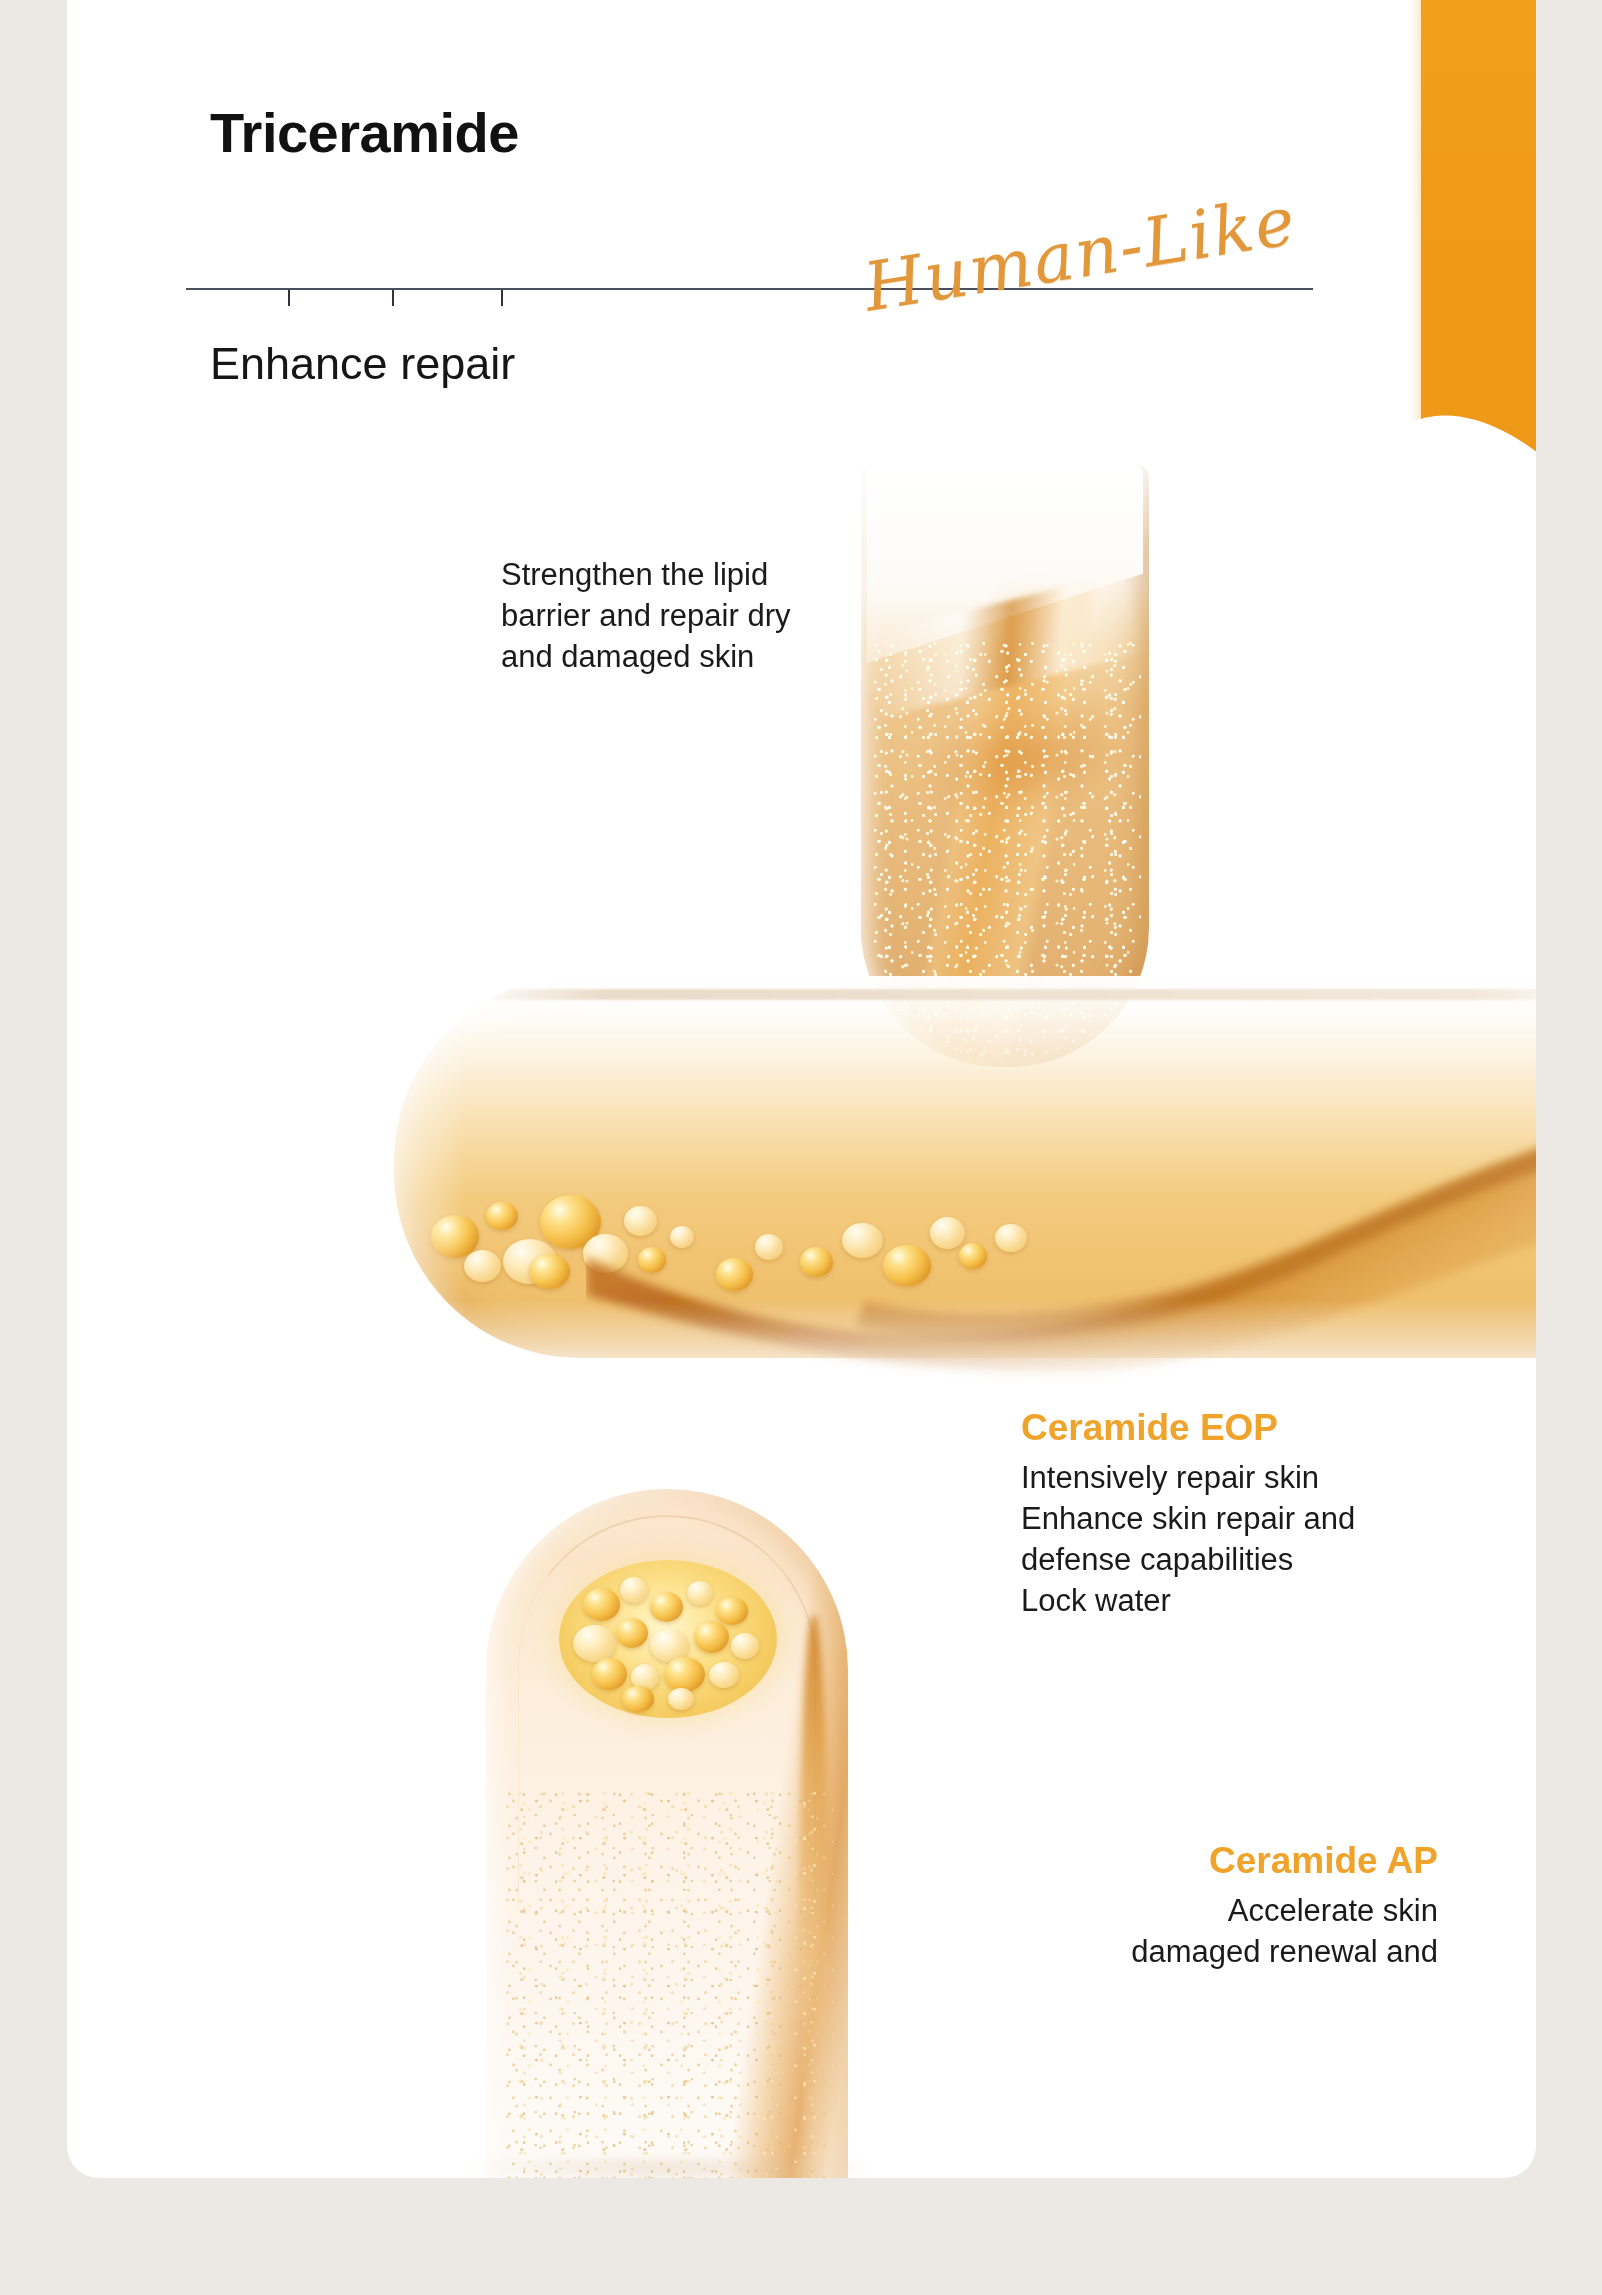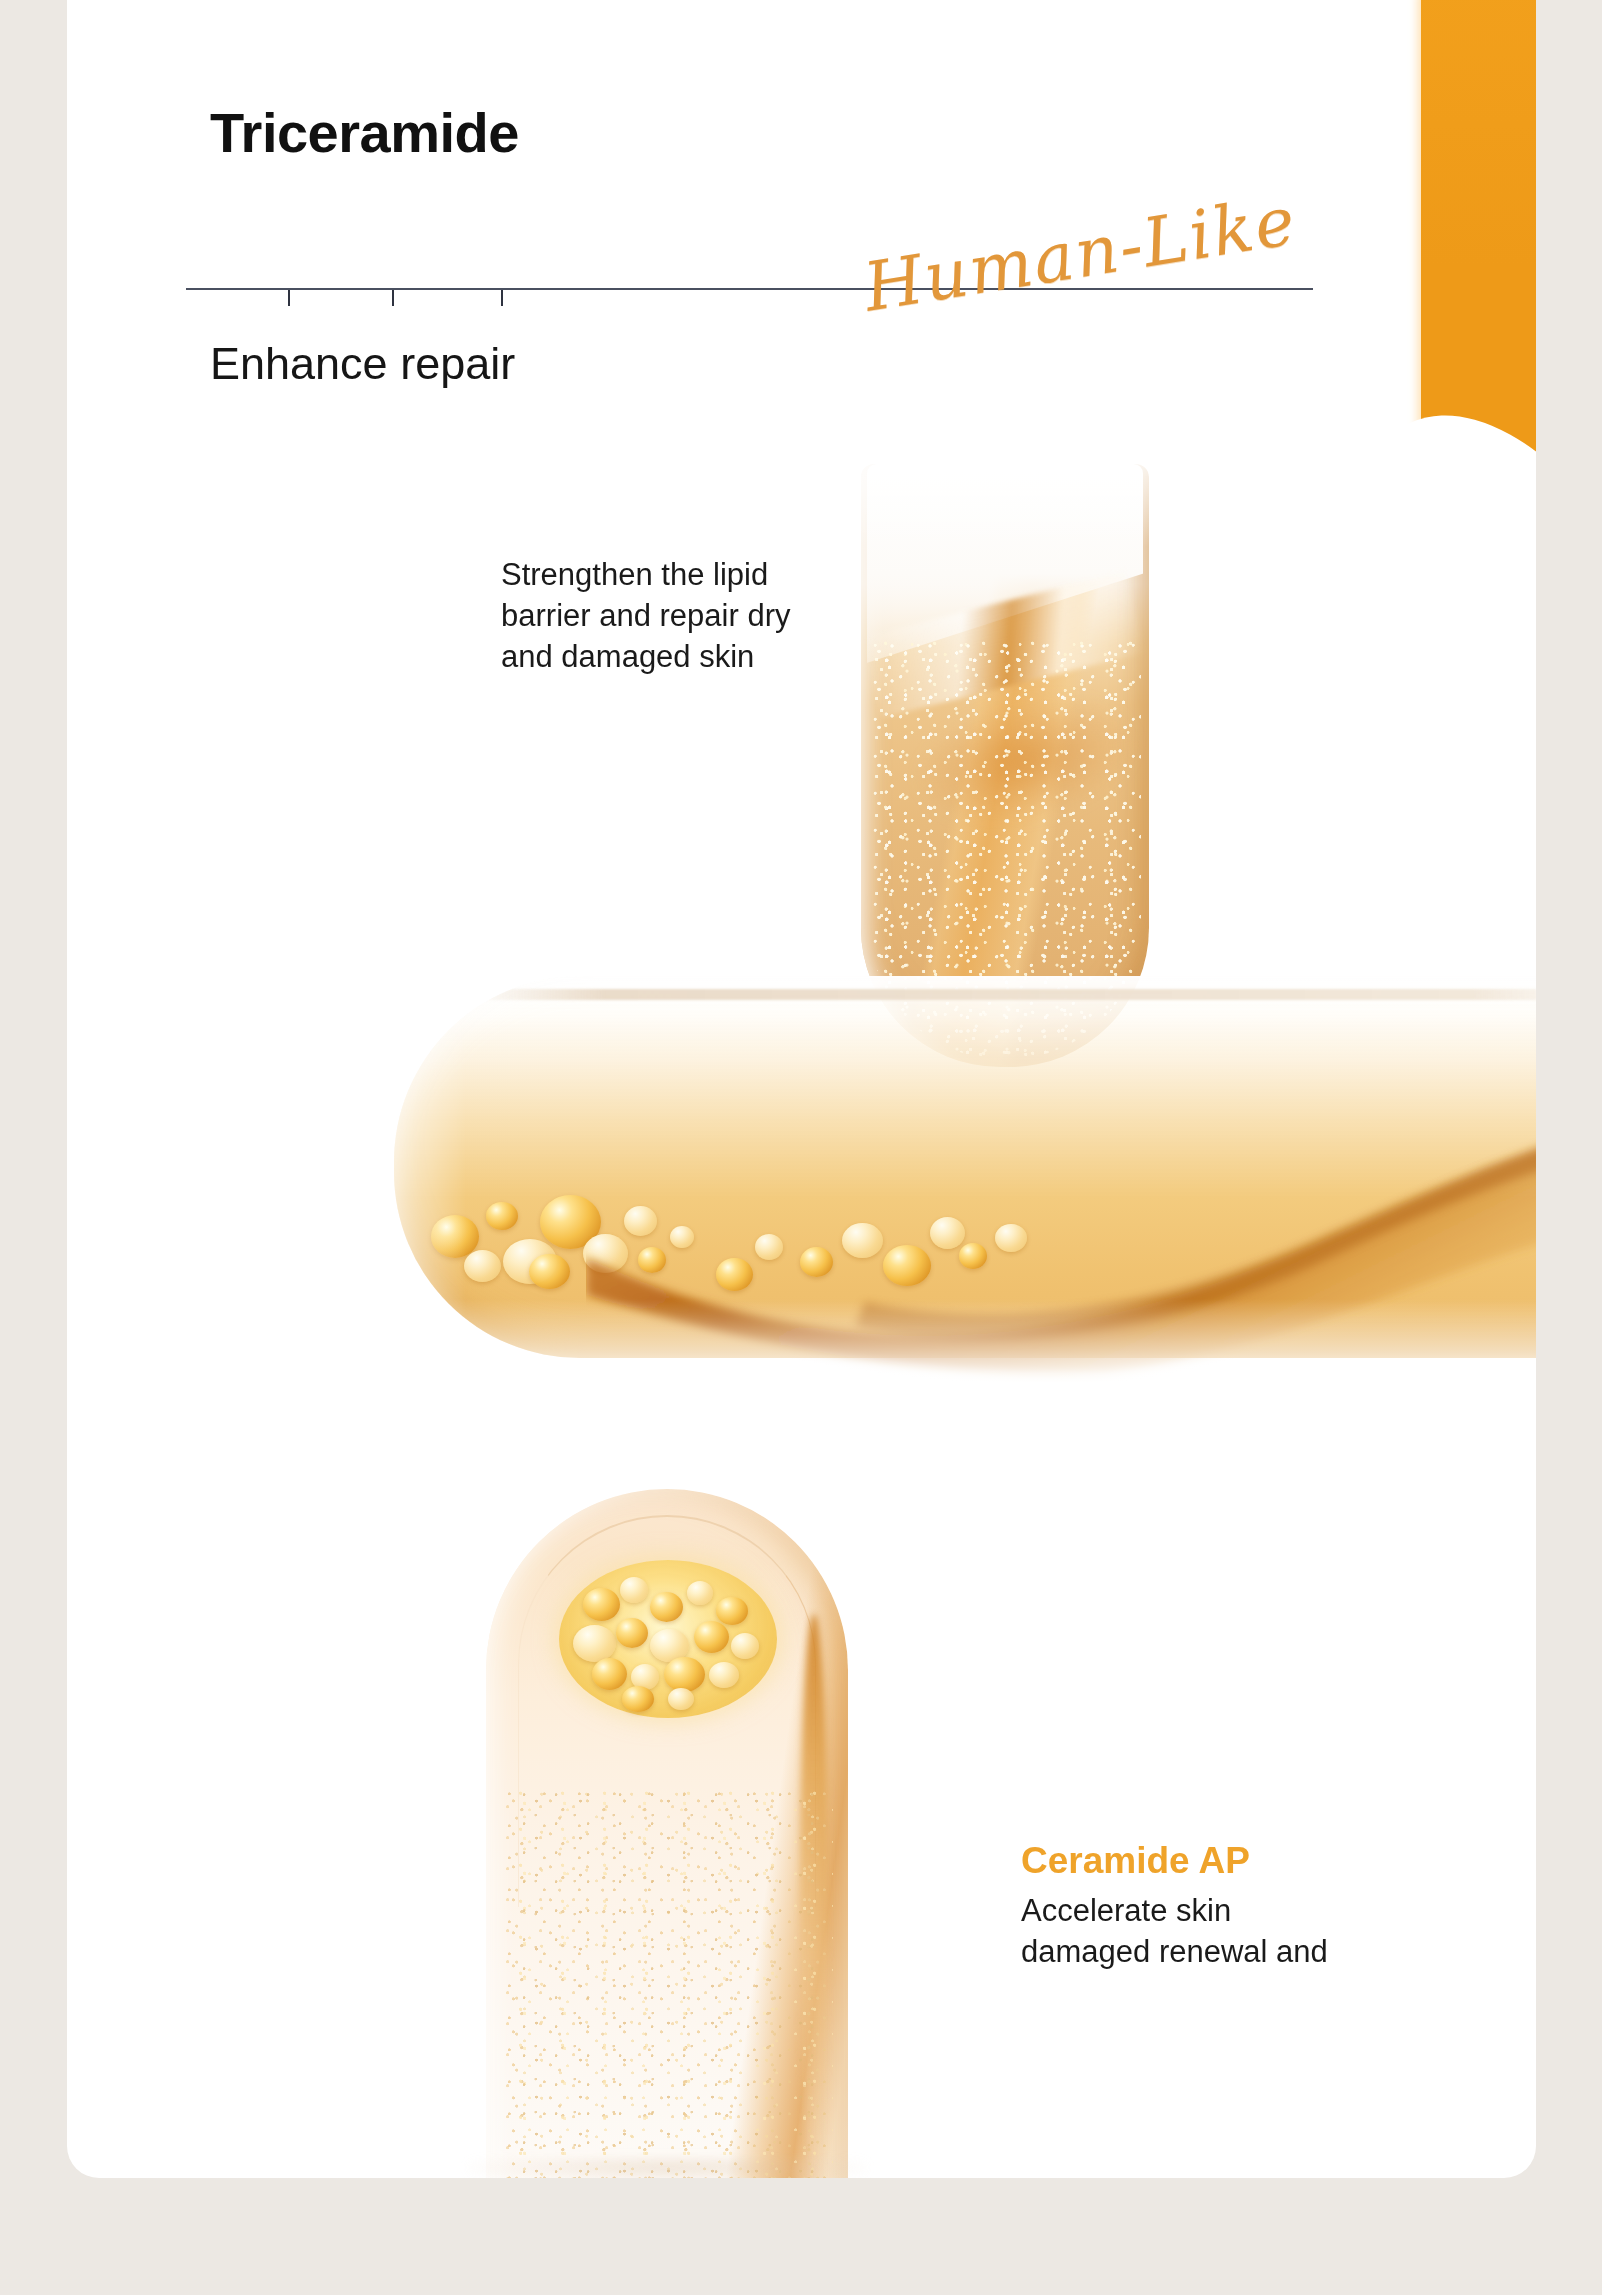--- a/index.html
+++ b/index.html
@@ -126,21 +126,21 @@
   .block-desc {
     font-size: 31px;
     font-weight: 400;
     color: #1a1a1a;
     line-height: 1.32;
   }
   .block-desc div { white-space: nowrap; }
 
   #block-np  { left: 434px;  top: 555px;  width: 408px; }
   #block-eop { left: 954px; top: 1408px; width: 436px; }
-  #block-ap  { left: 954px; top: 1841px; width: 417px; }
+  #block-ap  { left: 954px; top: 1841px; width: 417px; text-align: right; }
 
   
   #photos { position: absolute; inset: 0; overflow: hidden; }
 
   
   #tube-vertical {
     position: absolute;
     left: 794px;
     top: 464px;
     width: 288px;
@@ -549,20 +549,29 @@
     </div>
 
     <div class="block" id="block-np">
       <div class="block-desc">
         <div>Strengthen the lipid</div>
         <div>barrier and repair dry</div>
         <div>and damaged skin</div>
       </div>
     </div>
 
+    <div class="block" id="block-eop">
+      <div class="block-title">Ceramide EOP</div>
+      <div class="block-desc">
+        <div>Intensively repair skin</div>
+        <div>Enhance skin repair and</div>
+        <div>defense capabilities</div>
+        <div>Lock water</div>
+      </div>
+    </div>
 
     <div class="block" id="block-ap">
       <div class="block-title">Ceramide AP</div>
       <div class="block-desc">
         <div>Accelerate skin</div>
         <div>damaged renewal and</div>
       </div>
     </div>
 
   </div>

